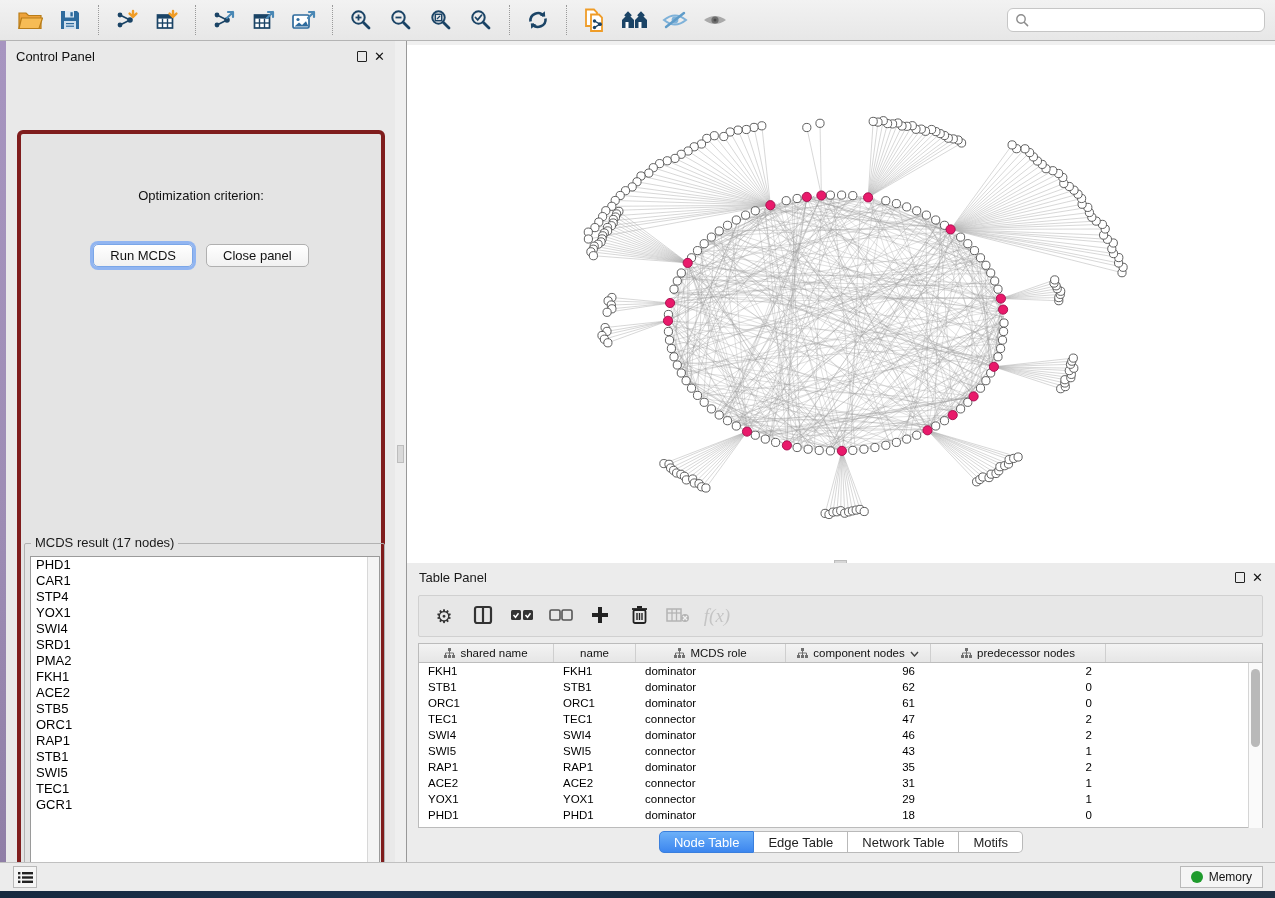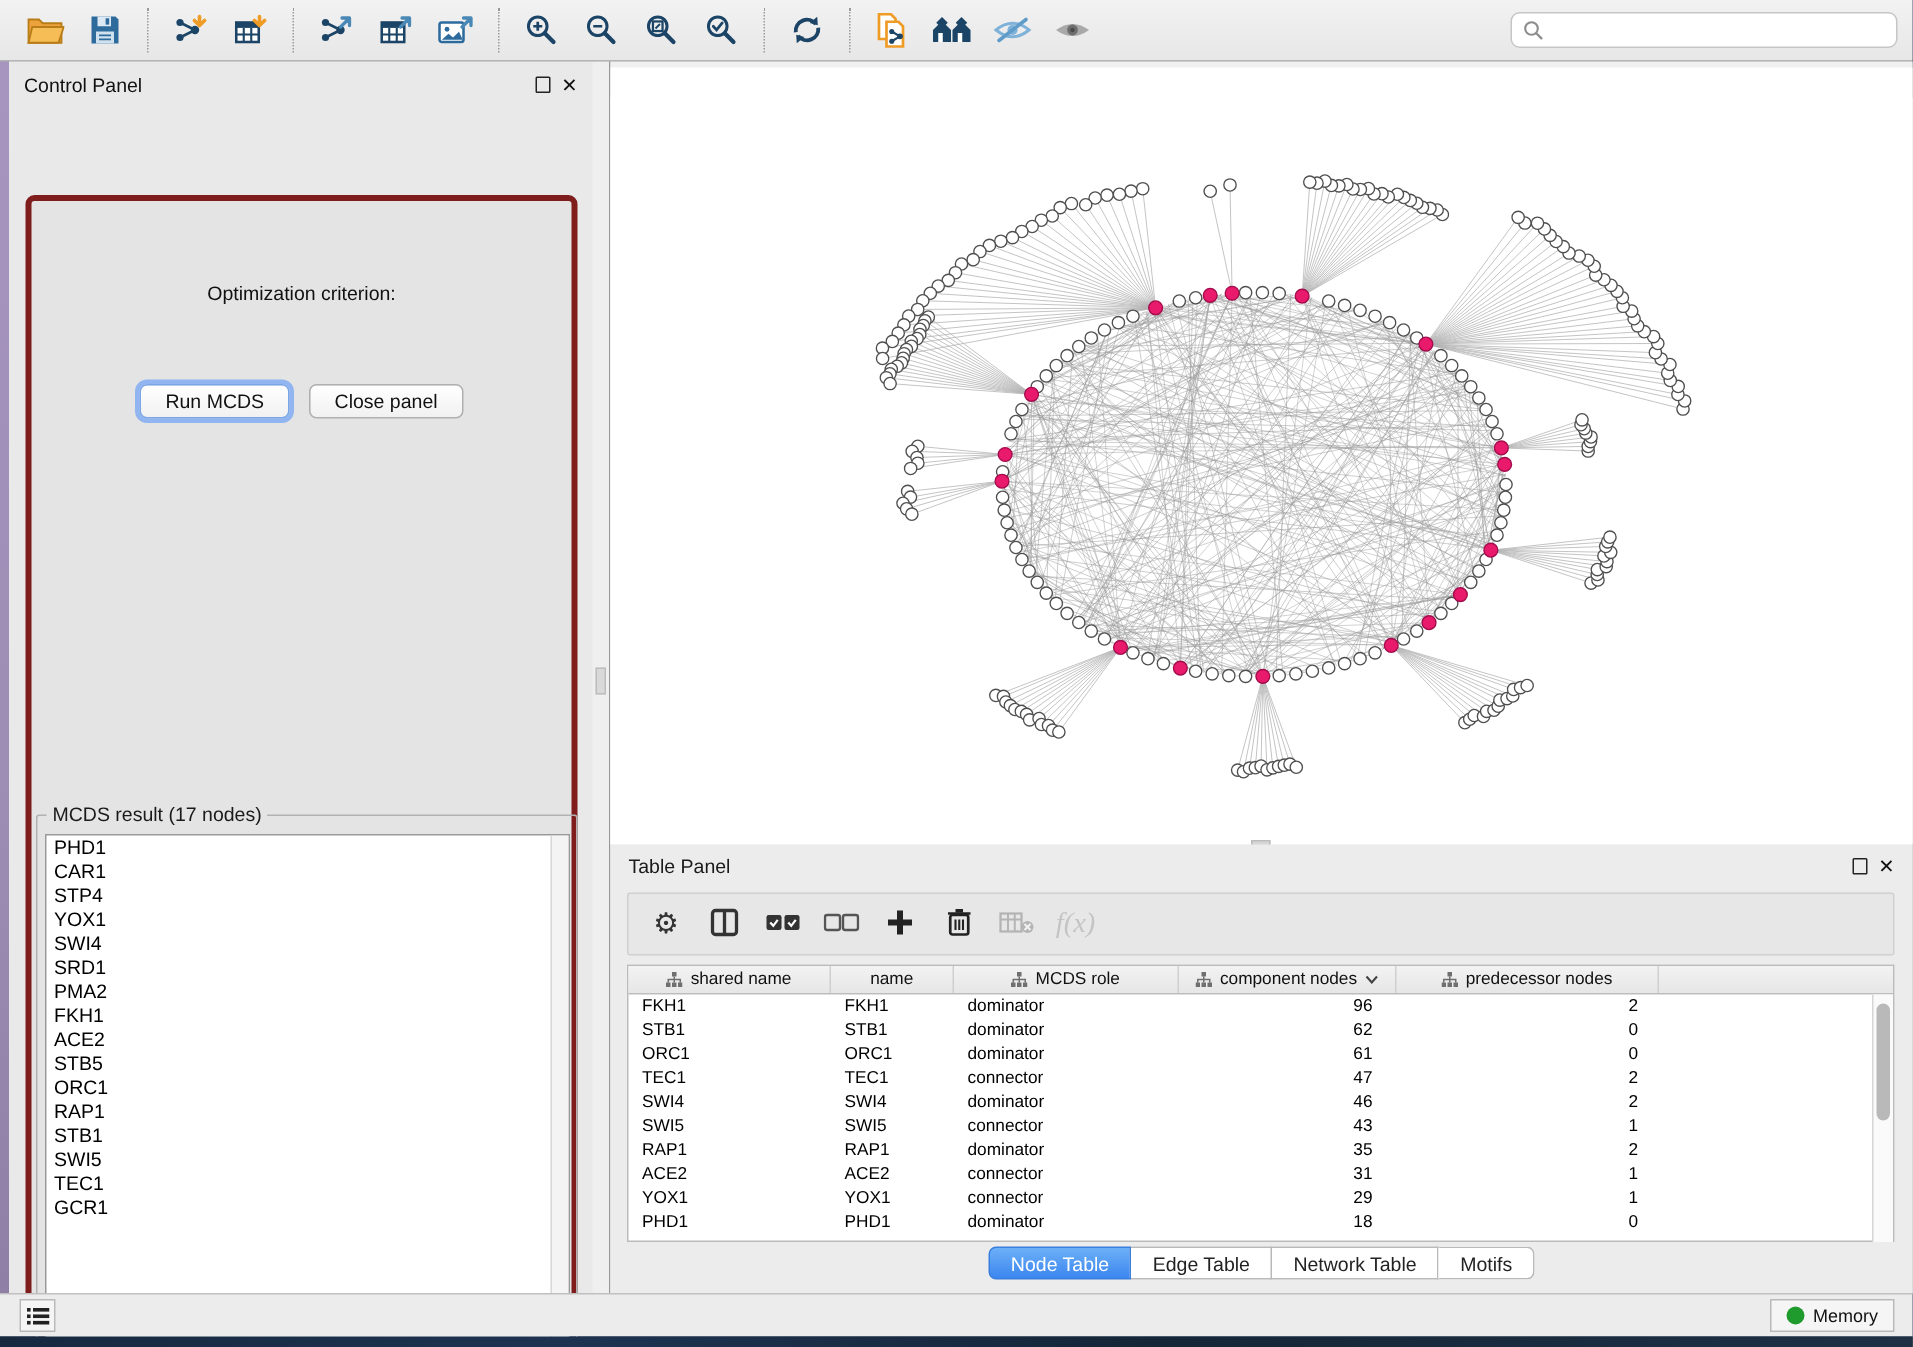--- a/index.html
+++ b/index.html
@@ -44,21 +44,21 @@
   .cp-body { position:absolute; left:11px; top:55px; width:368px; height:752px;
     background:#e4e4e4; border:4px solid #7f1d1d; border-radius:6px;margin-top:34px; }
   .opt-label { position:absolute; left:0; top:54px; width:100%; text-align:center; font-size:13px; color:#111; }
   .dropdown { position:absolute; left:33px; top:78px; width:302px; height:23px; background:#fff;
     border:1px solid #b3b3b3; border-radius:5px; display:flex; align-items:center; }
   .dropdown .dd-text { flex:1; padding-left:9px; font-size:13px; white-space:nowrap; }
   .dd-stepper { width:19px; height:19px; margin-right:2px; border-radius:4px;
     background:linear-gradient(#74b4f9,#3c86ef); display:flex; flex-direction:column;
     align-items:center; justify-content:center; color:#fff; }
   .dd-stepper svg { display:block; }
-  .cp-buttons { position:absolute; left:0; top:122px; width:100%; display:flex; justify-content:center; gap:13px; }
+  .cp-buttons { position:absolute; left:0; top:110px; width:100%; display:flex; justify-content:center; gap:13px; }
   .mac-btn { height:23px; padding:0 16px; background:linear-gradient(#ffffff,#f1f1f1);
     border:1px solid #b0b0b0; border-radius:5px; font-size:13px; color:#111;
     display:flex; align-items:center; font-family:inherit; }
   .mac-btn.focused { box-shadow:0 0 0 3px rgba(90,150,250,.6); border-color:#7aa6e8; }
 
   .fieldset { position:absolute; left:3px; top:409px; width:361px; height:373px;
     border:1px solid #b2b2b2; border-radius:2px; }
   .fieldset .legend { position:absolute; left:6px; top:-9px; background:#e4e4e4; padding:0 4px; font-size:13px; }
   .listbox { position:absolute; left:5px; top:12px; width:350px; height:353px; background:#fff;
     border:1px solid #9a9a9a; overflow:hidden; }

